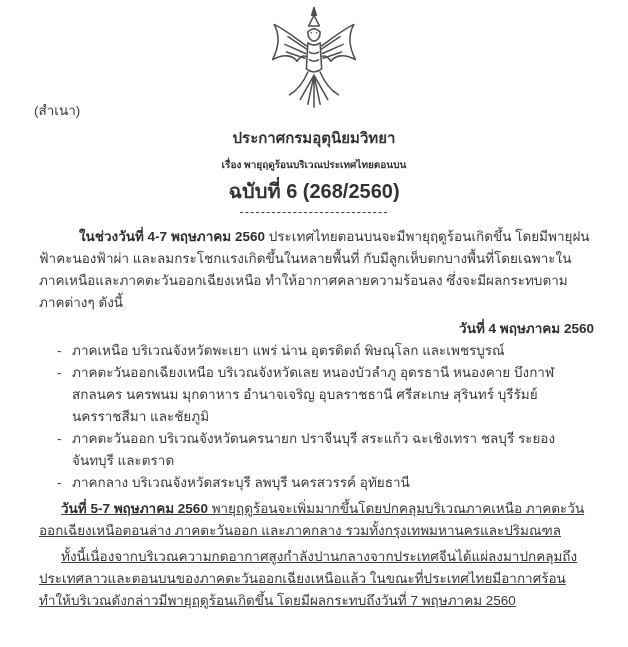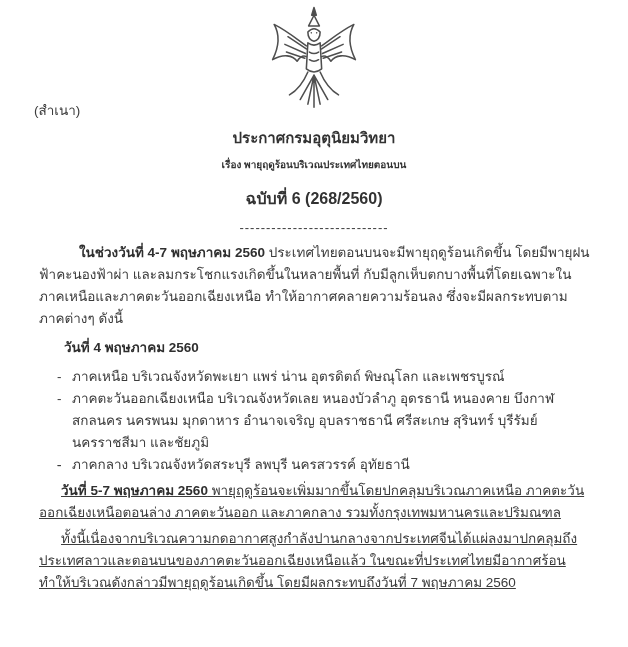--- a/index.html
+++ b/index.html
@@ -12,31 +12,31 @@
     overflow:hidden;
   }
   .copy-label{
     position:absolute;left:34px;top:99px;
     font-size:13.5px;color:#3c3c3c;
   }
   .header{text-align:center;padding-top:4px;}
   .emblem{display:block;margin:0 auto;width:92px;height:116px;}
   .title{font-size:15px;font-weight:bold;color:#323232;margin:4px 0 0;line-height:27px;}
   .subject{font-size:10px;font-weight:bold;color:#323232;margin:0;line-height:27px;}
-  .issue{font-size:16px;font-weight:bold;color:#323232;margin:8px;line-height:26px;}
+  .issue{font-size:20px;font-weight:bold;color:#323232;margin:0;line-height:26px;}
   .divider{font-size:13px;line-height:16px;letter-spacing:1px;color:#3c3c3c;}
   .doc-body{
     margin:6px 34px 0 35px;
     font-size:13.5px;
     line-height:22px;
   }
   .para{margin:4px;text-indent:40px;}
   .para.small-indent{text-indent:22px;text-decoration:underline;}
   .b{font-weight:bold;color:#2f2f2f;}
-  .date-heading{margin:7px;padding-left:22px;font-weight:bold;color:#2f2f2f;}
+  .date-heading{margin:0;padding-left:22px;font-weight:bold;color:#2f2f2f;text-align:right;}
   .bullet{position:relative;padding-left:37px;margin:0;}
   .bullet .dash{position:absolute;left:22px;top:0;}
 </style>
 </head>
 <body>
 
 <div class="copy-label">(สำเนา)</div>
 
 <div class="header">
   <svg class="emblem" viewBox="0 0 120 150" xmlns="http://www.w3.org/2000/svg">
@@ -62,20 +62,20 @@
   <div class="divider">----------------------------</div>
 </div>
 
 <div class="doc-body">
   <p class="para"><span class="b">ในช่วงวันที่ 4-7 พฤษภาคม 2560</span><span> ประเทศไทยตอนบนจะมีพายุฤดูร้อนเกิดขึ้น โดยมีพายุฝนฟ้าคะนองฟ้าผ่า และลมกระโชกแรงเกิดขึ้นในหลายพื้นที่ กับมีลูกเห็บตกบางพื้นที่โดยเฉพาะในภาคเหนือและภาคตะวันออกเฉียงเหนือ ทำให้อากาศคลายความร้อนลง ซึ่งจะมีผลกระทบตามภาคต่างๆ ดังนี้</span></p>
 
   <p class="date-heading">วันที่ 4 พฤษภาคม 2560</p>
 
   <p class="bullet"><span class="dash">-</span><span>ภาคเหนือ บริเวณจังหวัดพะเยา แพร่ น่าน อุตรดิตถ์ พิษณุโลก และเพชรบูรณ์</span></p>
   <p class="bullet"><span class="dash">-</span><span>ภาคตะวันออกเฉียงเหนือ บริเวณจังหวัดเลย หนองบัวลำภู อุดรธานี หนองคาย บึงกาฬ สกลนคร นครพนม มุกดาหาร อำนาจเจริญ อุบลราชธานี ศรีสะเกษ สุรินทร์ บุรีรัมย์ นครราชสีมา และชัยภูมิ</span></p>
-  <p class="bullet"><span class="dash">-</span></p>
+  <p class="bullet"><span class="dash">-</span><span>ภาคตะวันออก บริเวณจังหวัดนครนายก ปราจีนบุรี สระแก้ว ฉะเชิงเทรา ชลบุรี ระยอง จันทบุรี และตราด</span></p>
   <p class="bullet"><span class="dash">-</span><span>ภาคกลาง บริเวณจังหวัดสระบุรี ลพบุรี นครสวรรค์ อุทัยธานี</span></p>
 
   <p class="para small-indent"><span class="b">วันที่ 5-7 พฤษภาคม 2560</span><span> พายุฤดูร้อนจะเพิ่มมากขึ้นโดยปกคลุมบริเวณภาคเหนือ ภาคตะวันออกเฉียงเหนือตอนล่าง ภาคตะวันออก และภาคกลาง รวมทั้งกรุงเทพมหานครและปริมณฑล</span></p>
 
 
   <p class="para small-indent">ทั้งนี้เนื่องจากบริเวณความกดอากาศสูงกำลังปานกลางจากประเทศจีนได้แผ่ลงมาปกคลุมถึงประเทศลาวและตอนบนของภาคตะวันออกเฉียงเหนือแล้ว ในขณะที่ประเทศไทยมีอากาศร้อน ทำให้บริเวณดังกล่าวมีพายุฤดูร้อนเกิดขึ้น โดยมีผลกระทบถึงวันที่ 7 พฤษภาคม 2560</p>
 </div>
 
 </body></html>

